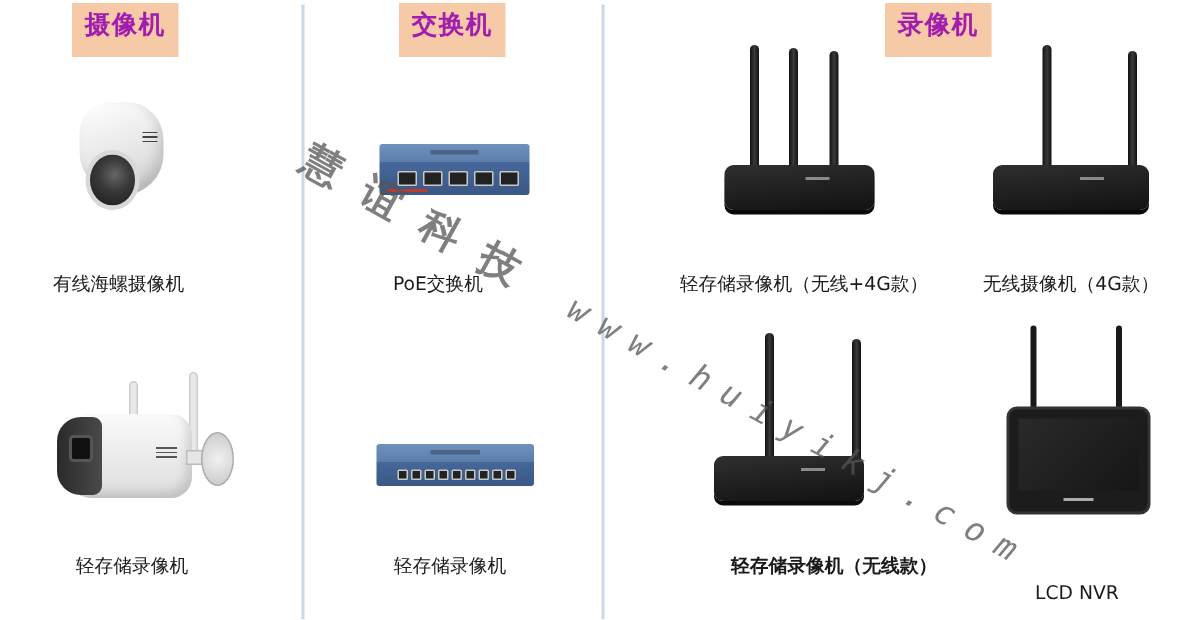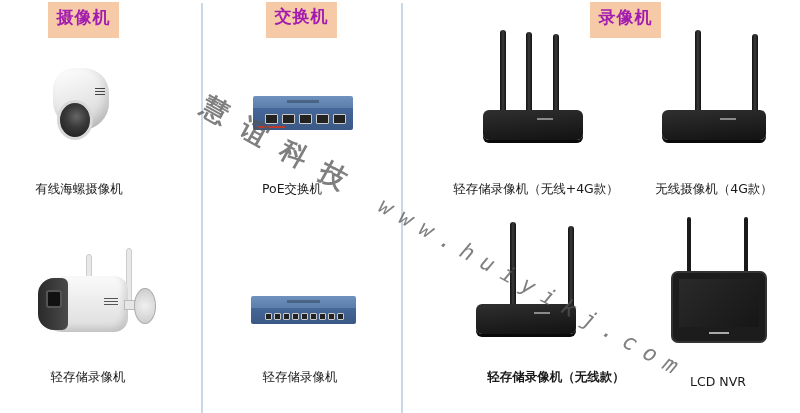--- a/index.html
+++ b/index.html
@@ -187,18 +187,18 @@
 <div class="label" style="left:556px; top:369px;font-weight:bold;">轻存储录像机（无线款）</div>
 
 <div class="product nvr">
   <div class="a1"></div>
     <div class="a2"></div>
   <div class="screen">
       <div class="glass"></div>
       <div class="nlogo"></div>
     </div>
 </div>
-<div class="label" style="left:718px; top:374px;">LCD NVR</div>
+<div class="label" style="left:718px; top:387px;">LCD NVR</div>
 
 <div class="watermark">
   <span class="cn">慧谊科技</span>
   <span>www.huiyikj.com</span>
 </div>
 
 </body></html>

